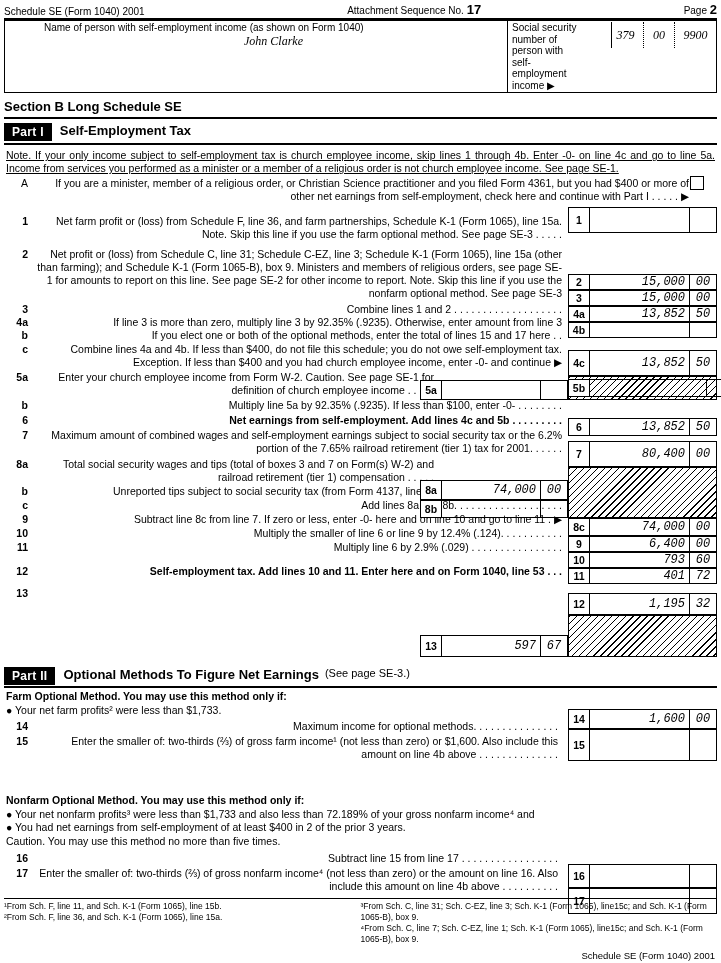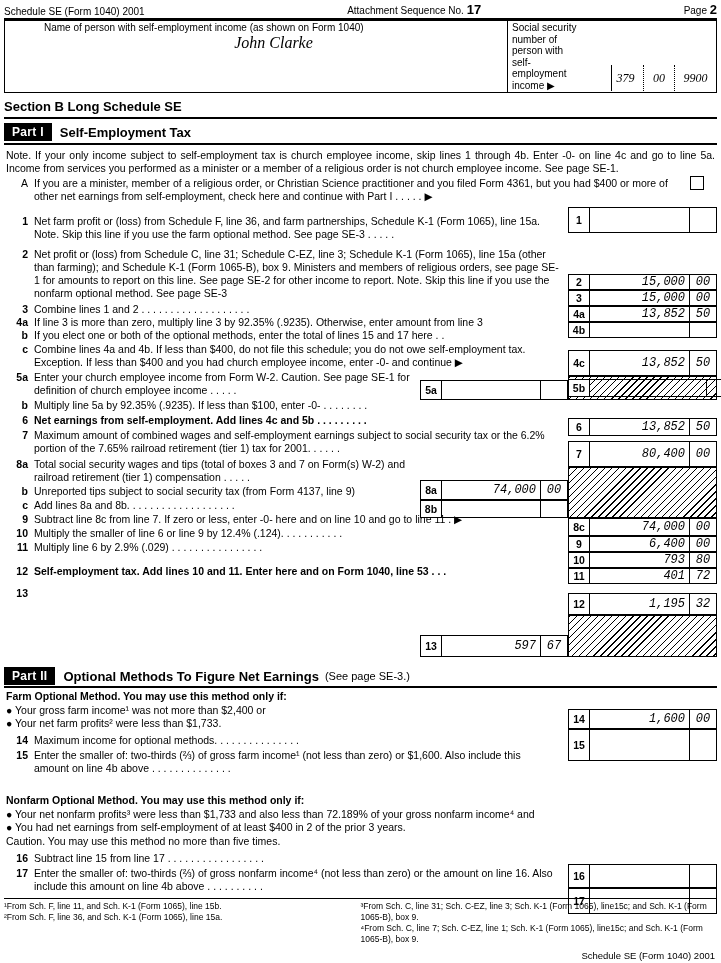--- a/index.html
+++ b/index.html
@@ -7,35 +7,35 @@
   .page{width:721px;height:963px;position:relative;background:#fff;overflow:hidden;}
   .hdr{display:flex;align-items:flex-end;font-size:10px;padding:2px 4px 1px 4px;}
   .hdr .left{flex:0 0 auto;}
   .hdr .mid{flex:1 1 auto;text-align:center;}
   .hdr .right{flex:0 0 auto;text-align:right;}
   .bold{font-weight:bold;}
   .big{font-size:13px;font-weight:bold;}
   .rule{border-top:2px solid #000;margin:0 4px;}
   .namebox{display:flex;border:1px solid #000;margin:0 4px;padding-left:35px;}
   .namebox .ncell{flex:1 1 auto;padding:1px 4px 2px 4px;font-size:10px;border-right:1px solid #000;}
-  .namebox .ssncell{flex:0 0 200px;padding:1px 4px;font-size:10px;display:flex;align-items:flex-end;gap:30px;}
+  .namebox .ssncell{flex:0 0 200px;padding:1px 4px;font-size:10px;display:flex;align-items:flex-start;gap:30px;}
   .namebox .ssnlabel{flex:1 1 auto;line-height:1.15;}
   .namebox .ssnnum{flex:0 0 100px;display:flex;align-items:center;justify-content:space-around;font-family:"Liberation Mono",monospace;font-size:12px;border-left:1px solid #000;margin-left:4px;height:26px;}
   .hand{font-family:"Liberation Serif", serif; font-style:italic;}
   .sectionTitle{margin:6px 4px 2px 4px;font-size:13px;font-weight:bold;border-bottom:2px solid #000;padding-bottom:3px;}
-  .partbar{display:flex;align-items:center;margin:4px 4px 0 4px;}
+  .partbar{display:flex;align-items:flex-start;margin:4px 4px 0 4px;}
   .parttag{background:#000;color:#fff;font-weight:bold;font-size:12px;padding:2px 8px;letter-spacing:.3px;}
   .parttitle{font-weight:bold;font-size:13px;margin-left:8px;}
   .partrule{border-bottom:2px solid #000;margin:2px 4px 0 4px;}
-  .note{margin:4px 6px 2px 6px;font-size:10.5px;line-height:1.26;text-align:justify;}
+  .note{margin:4px 6px 2px 6px;font-size:10.5px;line-height:1.26;text-align:justify;text-decoration:underline;}
   .body{position:relative;margin:0 4px;}
   .rowline{display:flex;font-size:10.5px;line-height:1.24;}
   .num{flex:0 0 22px;text-align:right;padding-right:6px;font-weight:bold;}
   .num.light{font-weight:normal;}
-  .txt{flex:1 1 auto;padding-right:4px;}
+  .txt{flex:1 1 auto;padding-right:4px;text-align:right;}
   
   .amt{position:absolute;border:1px solid #000;box-sizing:border-box;display:flex;align-items:center;}
   .amt .lbl{width:20px;text-align:center;font-weight:bold;font-size:10.5px;border-right:1px solid #000;align-self:stretch;display:flex;align-items:center;justify-content:center;background:#fff;}
   .amt .dollars{flex:1 1 auto;text-align:right;padding-right:4px;font-family:"Liberation Mono",monospace;font-size:12px;}
   .amt .cents{width:26px;border-left:1px solid #000;align-self:stretch;display:flex;align-items:center;justify-content:center;font-family:"Liberation Mono",monospace;font-size:12px;}
   .hatch{background-image:repeating-linear-gradient(135deg,#000 0 1px,#fff 1px 5px);}
   .footnotes{position:absolute;left:4px;right:4px;bottom:16px;font-size:8.5px;line-height:1.3;border-top:1px solid #000;padding-top:2px;display:flex;}
   .footnotes .fcol{flex:1 1 50%;padding-right:6px;}
   .pagefoot{position:absolute;right:6px;bottom:2px;font-size:9.5px;}
   .checkbox{display:inline-block;width:12px;height:12px;border:1px solid #000;vertical-align:-2px;}
@@ -54,21 +54,21 @@
     <div class="right">
       <span>Page</span>
       <span class="big">2</span>
     </div>
   </div>
   <div class="rule"></div>
 
   <div class="namebox">
     <div class="ncell">
       <div>Name of person with self-employment income (as shown on Form 1040)</div>
-      <div class="hand" style="text-align:center;font-size:16px;margin-top:1px;">John Clarke</div>
+      <div class="hand" style="text-align:center;font-size:12px;margin-top:1px;">John Clarke</div>
     </div>
     <div class="ssncell">
       <div class="ssnlabel">Social security number of person with self-employment income ▶</div>
       <div class="ssnnum">
         <span class="hand">379</span>
         <span style="border-left:1px dotted #000;height:100%;"></span>
         <span class="hand">00</span>
         <span style="border-left:1px dotted #000;height:100%;"></span>
         <span class="hand">9900</span>
       </div>
@@ -239,21 +239,21 @@
       <span class="cents hand">00</span>
     </div>
     <div class="amt" style="left:568px;top:536px;width:149px;height:16px;">
       <span class="lbl">9</span>
       <span class="dollars hand">6,400</span>
       <span class="cents hand">00</span>
     </div>
     <div class="amt" style="left:568px;top:552px;width:149px;height:16px;">
       <span class="lbl">10</span>
       <span class="dollars hand">793</span>
-      <span class="cents hand">80</span>
+      <span class="cents hand">60</span>
     </div>
     <div class="amt" style="left:568px;top:568px;width:149px;height:16px;">
       <span class="lbl">11</span>
       <span class="dollars hand">401</span>
       <span class="cents hand">72</span>
     </div>
     <div class="amt" style="left:568px;top:593px;width:149px;height:22px;">
       <span class="lbl">12</span>
       <span class="dollars hand">1,195</span>
       <span class="cents hand">32</span>
@@ -269,21 +269,20 @@
 
   <div class="partbar" style="position:absolute;left:0;right:15px;top:663px;">
     <span class="parttag">Part II</span>
     <span class="parttitle">Optional Methods To Figure Net Earnings</span>
     <span style="margin-left:6px;font-size:11px;">(See page SE-3.)</span>
   </div>
   <div class="partrule" style="position:absolute;left:0;right:0;top:684px;"></div>
 
   <div style="position:absolute;left:6px;top:690px;width:556px;font-size:10.5px;line-height:1.3;">
     <div class="bold">Farm Optional Method. You may use this method only if:</div>
-    <div>● <span>Your gross farm income¹ was not more than $2,400 or</span></div>
     <div>● <span>Your net farm profits² were less than $1,733.</span></div>
     <div class="rowline" style="margin-top:3px;">
       <div class="num">14</div>
       <div class="txt">Maximum income for optional methods.   .   .   .   .   .   .   .   .   .   .   .   .   .   .</div>
     </div>
     <div class="rowline" style="margin-top:2px;">
       <div class="num">15</div>
       <div class="txt">Enter the smaller of: two-thirds (⅔) of gross farm income¹ (not less than zero) or $1,600. Also include this amount on line 4b above   .   .   .   .   .   .   .   .   .   .   .   .   .   .</div>
     </div>
   </div>

